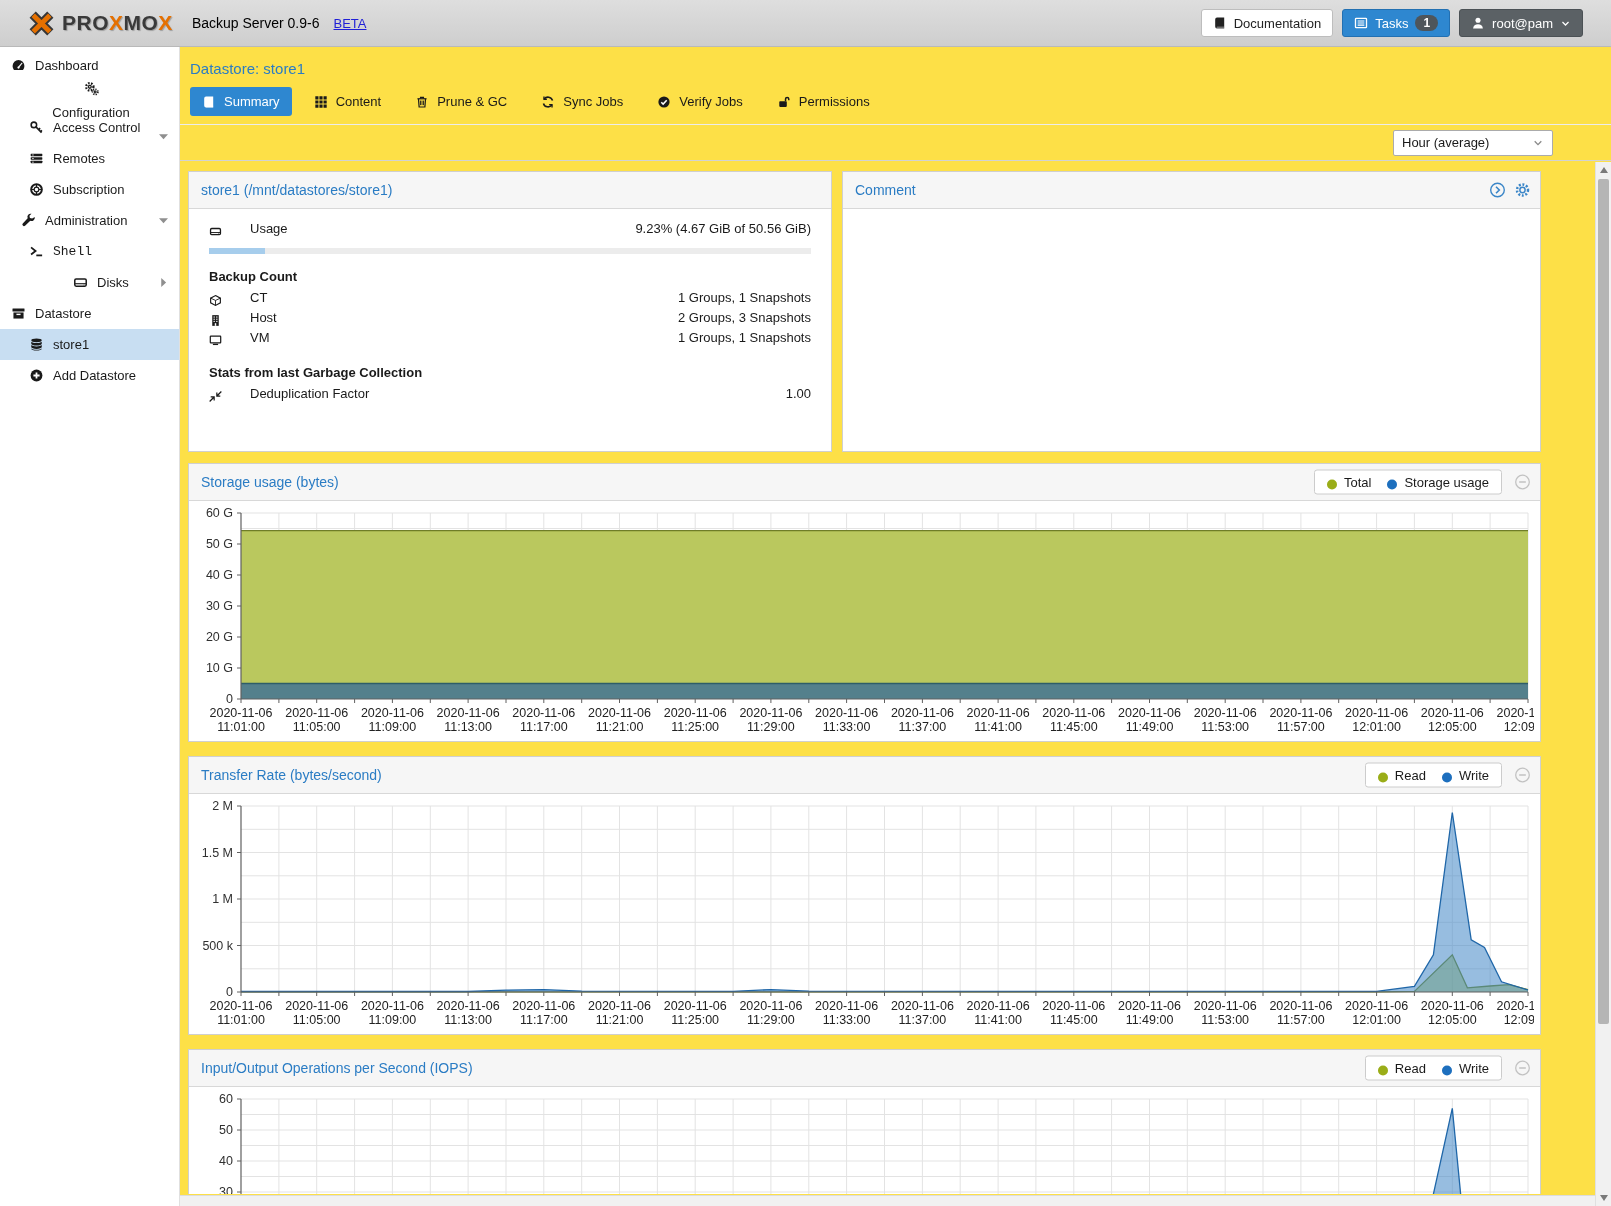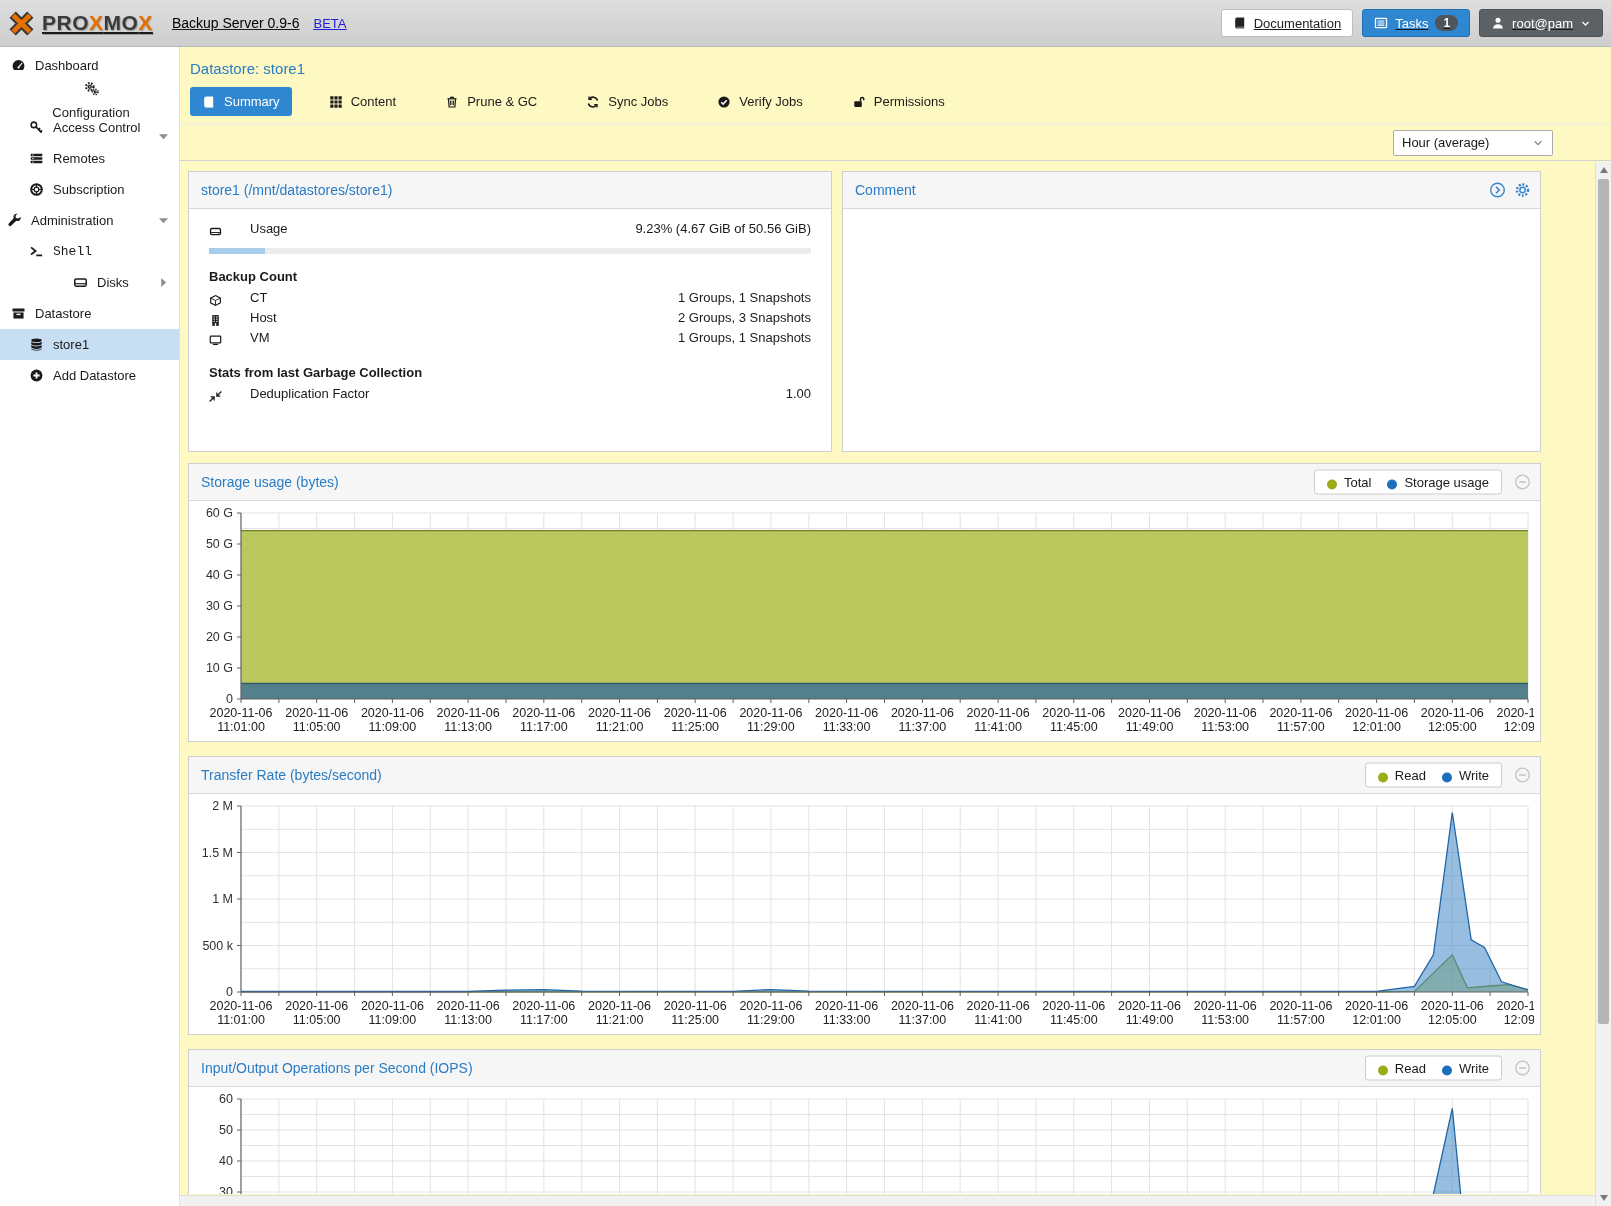--- a/index.html
+++ b/index.html
@@ -8,21 +8,21 @@
     width:1611px; height:1206px; overflow:hidden; position:relative;
     font-family:"Liberation Sans", sans-serif; font-size:13px; color:#1a1a1a; background:#fff;
   }
   .icon { display:inline-flex; align-items:center; justify-content:center; }
   .icon svg { width:14px; height:14px; display:block; }
 
   
   .app-header {
     position:absolute; left:0; top:0; right:0; height:47px;
     background:linear-gradient(#dedede,#cecece); border-bottom:1px solid #b9b9b9;
-    display:flex; align-items:center; padding:0 8px;text-decoration:underline;
+    display:flex; align-items:center; padding:0 28px;
   }
   .brand { display:flex; align-items:center; gap:7px; }
   .logo svg { width:27px; height:27px; }
   .wordmark { font-weight:bold; font-size:21px; color:#3a3a3a; letter-spacing:.5px;
               text-shadow:1px 1px 1px rgba(0,0,0,.25); }
   .wordmark .ox { color:#e57000; }
   .product { margin-left:12px; font-size:14px; color:#000; }
   .beta { margin-left:7px; font-size:13px; color:#1f1fd6; text-decoration:underline; cursor:pointer; }
   .header-right { margin-left:auto; display:flex; align-items:center; gap:9px; }
   .btn { display:inline-flex; align-items:center; gap:7px; height:28px; padding:0 11px;
@@ -37,23 +37,23 @@
   .sidebar { position:absolute; left:0; top:47px; bottom:0; width:180px; background:#fff;
              border-right:1px solid #e0e0e0; padding-top:3px; }
   .sb-item { display:flex; align-items:center; gap:9px; height:31px; padding-right:8px; cursor:pointer; }
   .sb-item.selected { background:#c8def2; }
   .sb-item .icon svg { width:15px; height:15px; }
   .sb-label { font-size:13px; }
   .caret { margin-left:auto; color:#8f8f8f; }
   .caret svg { width:11px; height:11px; }
 
   
-  .main { position:absolute; left:180px; top:47px; right:0; bottom:0; background:#fef9c3; }
+  .main { position:absolute; left:180px; top:47px; right:0; bottom:0; background:#fde047; }
   .page-title { color:#2a7cc4; font-size:15px; padding:13px 0 6px 10px; }
-  .tabs { display:flex; gap:25px; padding:4px 10px 8px; border-bottom:1px solid #ececec; }
+  .tabs { display:flex; gap:10px; padding:4px 10px 8px; border-bottom:1px solid #ececec; }
   .tab { display:inline-flex; align-items:center; gap:8px; height:29px; padding:0 12px;
          border-radius:3px; font-size:13px; color:#1a1a1a; cursor:pointer; }
   .tab.active { background:#2e87d0; color:#fff; }
   .toolbar { height:36px; display:flex; align-items:center; justify-content:flex-end;
              padding-right:58px; border-bottom:1px solid #d2d2d2; }
   .select { width:160px; height:26px; border:1px solid #ababab; border-radius:2px; background:#fff;
             display:flex; align-items:center; justify-content:space-between; padding:0 8px;
             font-size:13px; cursor:pointer; }
   .select .icon { color:#8a8a8a; }
   .select .icon svg { width:12px; height:12px; }
@@ -211,21 +211,21 @@
     <div class="sb-item" style="padding-left: 29px;">
       <span class="icon">
         <svg viewBox="0 0 16 16" fill="none" stroke="currentColor">
           <circle cx="8" cy="8" r="5.7" stroke-width="2.1"></circle>
           <circle cx="8" cy="8" r="2.5" stroke-width="1.3"></circle>
           <path stroke-width="1.3" d="M8 2.3v3.2M8 10.5v3.2M2.3 8h3.2M10.5 8h3.2"></path>
         </svg>
       </span>
       <span class="sb-label">Subscription</span>
     </div>
-    <div class="sb-item" style="padding-left: 7px;">
+    <div class="sb-item" style="padding-left: 21px;">
       <span class="icon">
         <svg viewBox="0 0 16 16" fill="currentColor">
           <path d="M14.6 4.2a3.5 3.5 0 0 1-4.7 4.1l-5.6 5.2a1.7 1.7 0 0 1-2.4-2.4l5.2-5.6a3.5 3.5 0 0 1 4.1-4.7L9 3l.5 2.4 2.4.5z"></path>
         </svg>
       </span>
       <span class="sb-label">Administration</span>
       <span class="caret icon">
         <svg viewBox="0 0 16 16" fill="currentColor">
           <path d="M3.2 5.6h9.6L8 10.8z"></path>
         </svg>

